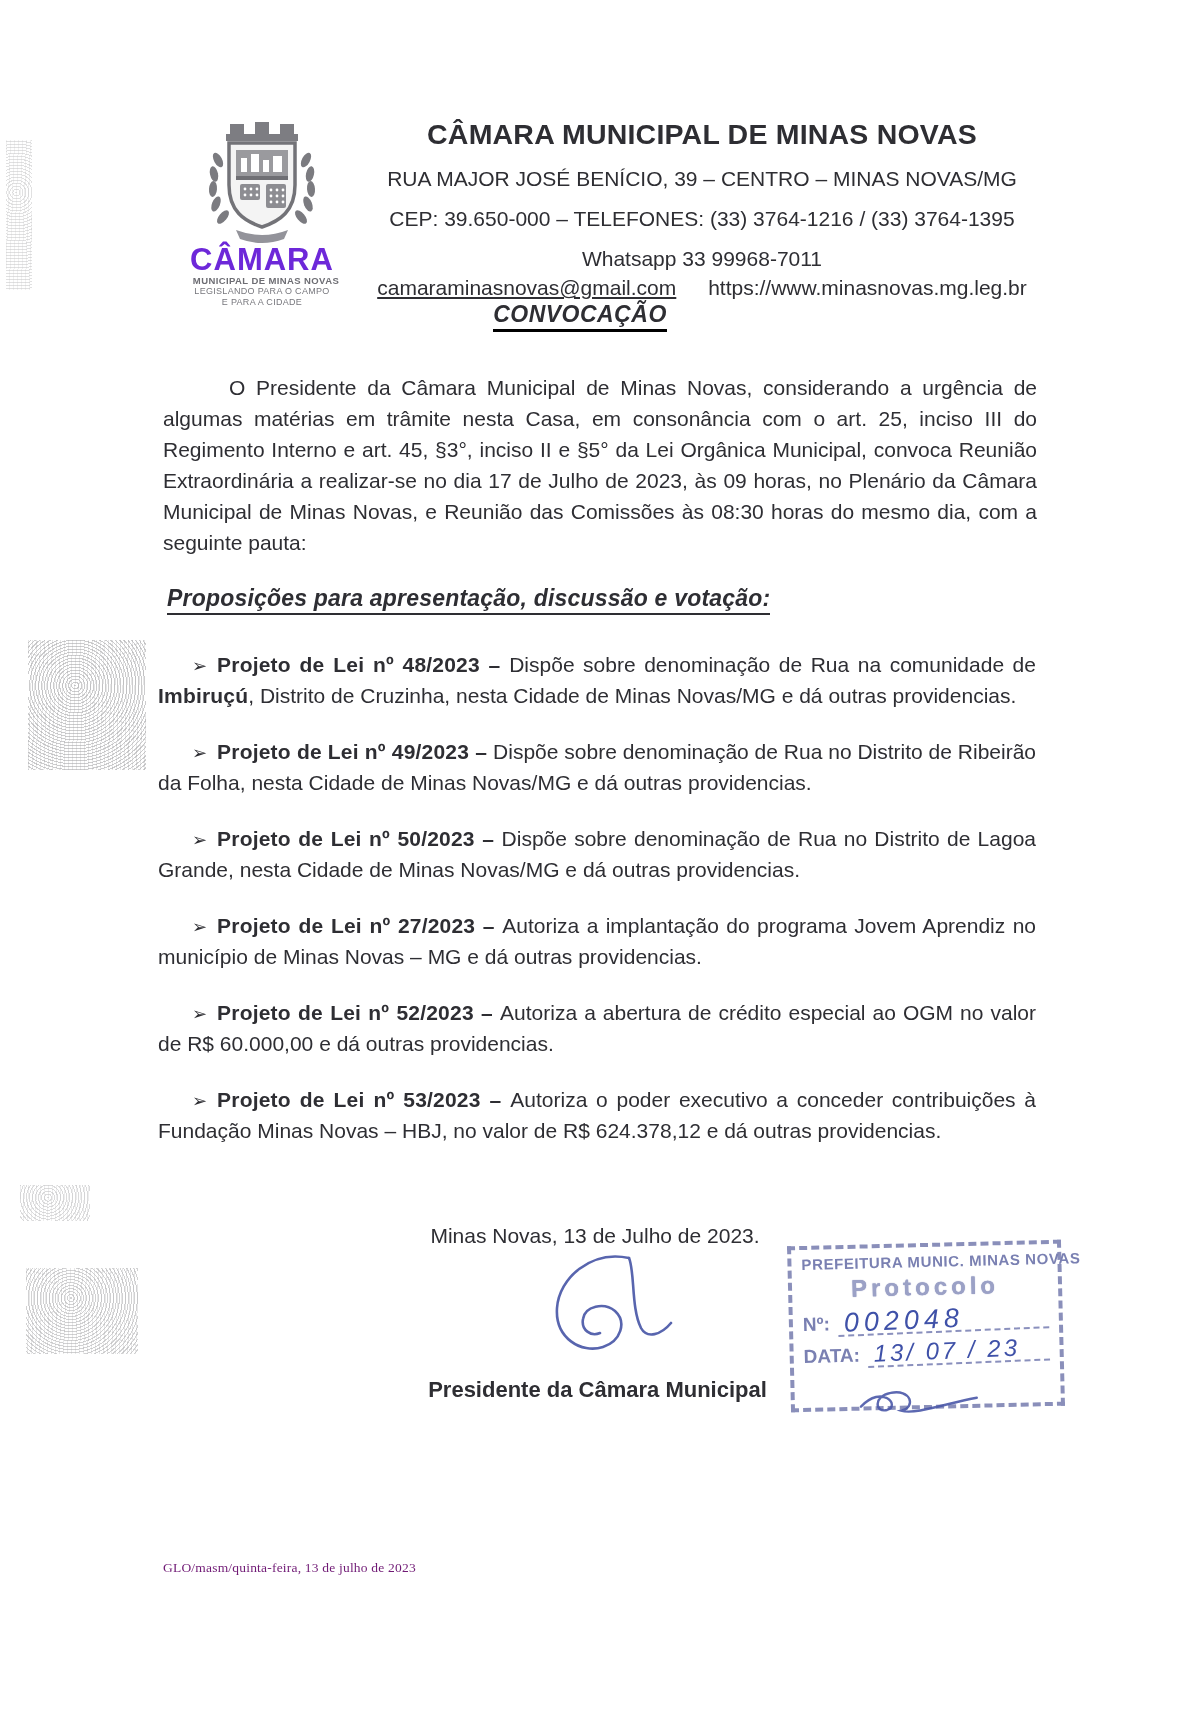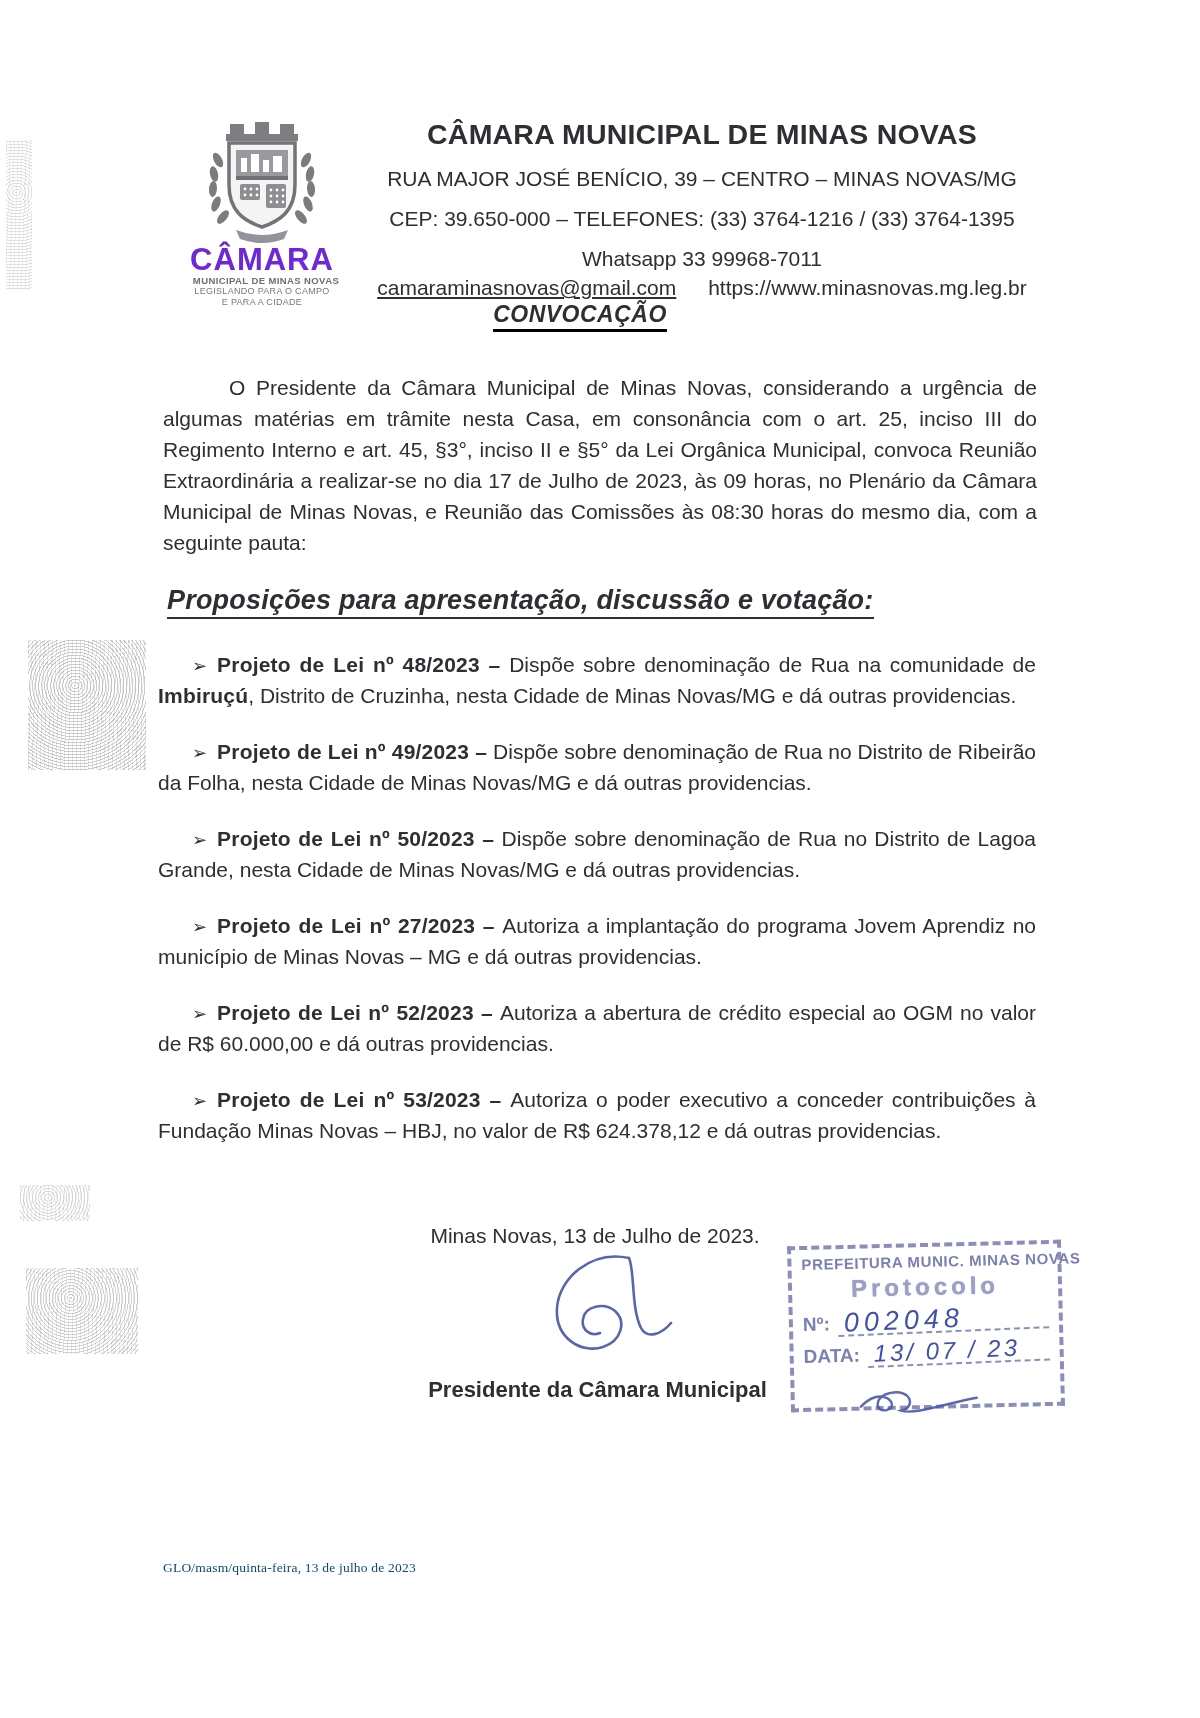--- a/index.html
+++ b/index.html
@@ -50,42 +50,42 @@
     border-bottom:3px solid #000000; padding-bottom:1px;
   }
   .intro {
     position:absolute; left:163px; top:372px; width:874px;
     font-size:21px; line-height:31px; text-align:justify;
     text-indent:66px;
   }
   .section-heading-wrap { position:absolute; left:167px; top:585px; }
   .section-heading {
     display:inline-block;
-    font-size:27px; font-weight:bold; font-style:italic;
+    font-size:23px; font-weight:bold; font-style:italic;
     border-bottom:2.5px solid #2e2e33; padding-bottom:1px;
     letter-spacing:.2px;
   }
   .proposals { position:absolute; left:158px; top:650px; width:878px; }
   .proposal {
     font-size:21px; line-height:30px; text-align:justify;
     text-indent:34px; margin-bottom:26px;
   }
   .proposal .bullet { font-size:18px; padding-right:10px; }
   .proposal b { letter-spacing:.2px; }
 
   .date-line { position:absolute; left:0; top:1224px; width:1190px; text-align:center; font-size:21px; }
 
   .signature-svg { position:absolute; left:533px; top:1250px; }
   .signer-name  { position:absolute; left:0; top:1335px; width:1185px; text-align:center; font-size:22px; font-weight:bold; }
   .signer-title { position:absolute; left:0; top:1377px; width:1195px; text-align:center; font-size:22px; font-weight:bold; }
 
   .footer-note {
     position:absolute; left:163px; top:1560px;
     font-family:"Liberation Serif", serif;
-    font-size:13.5px; color:#0c4a6e; letter-spacing:.2px;
+    font-size:13.5px; color:#701a75; letter-spacing:.2px;
   }
 
   
   .stamp {
     position:absolute; left:789px; top:1243px;
     width:274px; height:166px;
     border:4px dashed rgba(110,116,170,.8);
     transform:rotate(-1.4deg);
     padding:6px 10px 2px 10px;
     color:#6e74aa;

